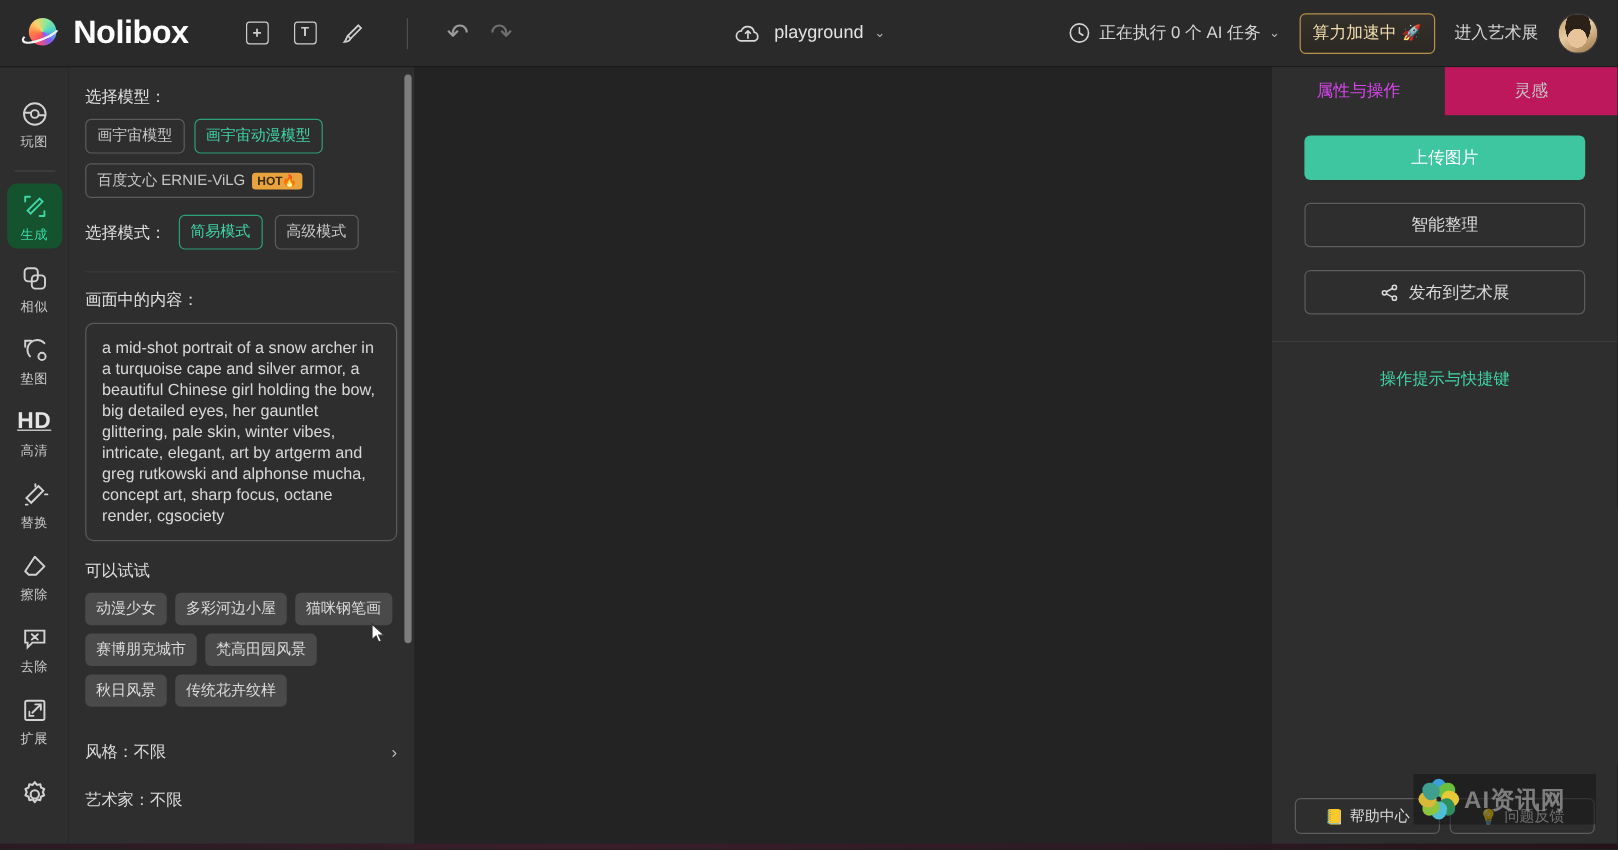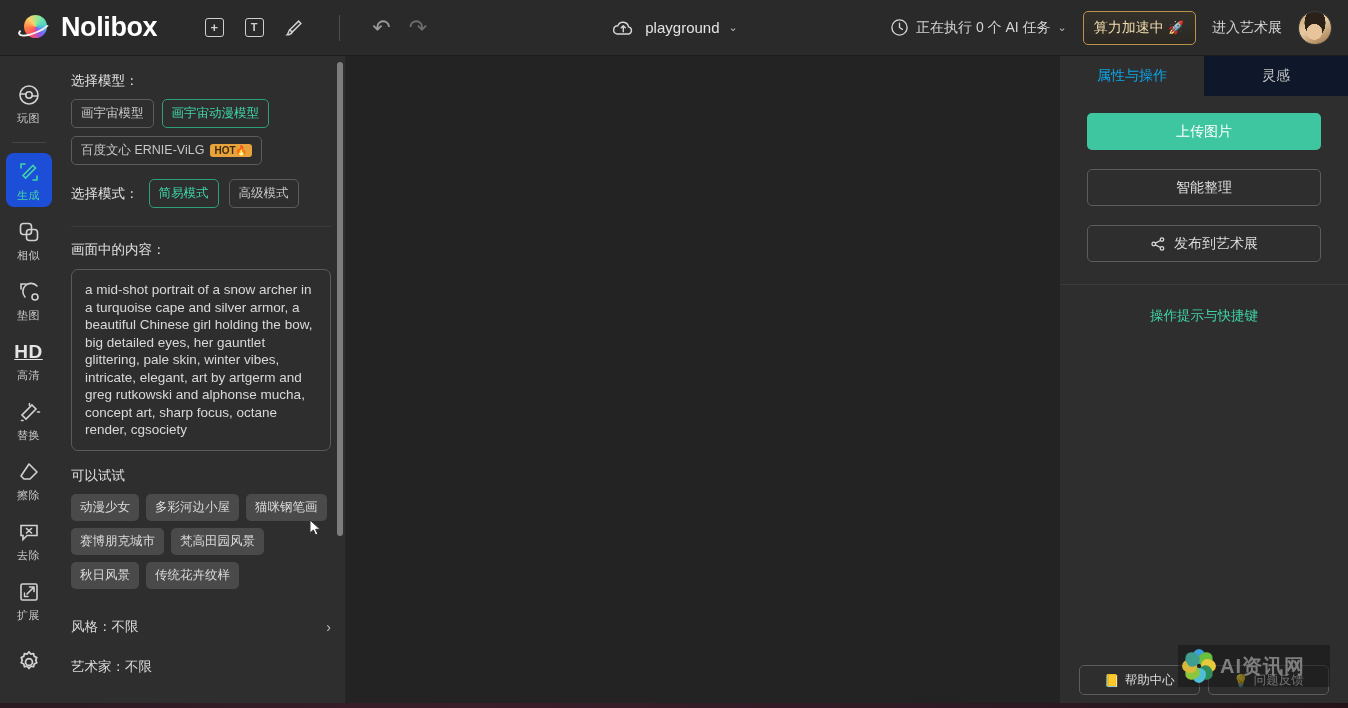--- a/index.html
+++ b/index.html
@@ -91,21 +91,21 @@
   
   .rail {
     width: 57px; flex: 0 0 57px; background: #2e2e2e;
     display: flex; flex-direction: column; align-items: center;
     padding-top: 20px; overflow: hidden;
   }
   .rail-item {
     width: 46px; display: flex; flex-direction: column; align-items: center;
     padding: 6px 0 4px; border-radius: 8px; cursor: pointer; margin-bottom: 6px;
   }
-  .rail-item.active { background: #1d4ed8; }
+  .rail-item.active { background: #14532d; }
   .rail-item.active .rail-ico, .rail-item.active .rail-lbl { color: #3fd6a8; }
   .rail-ico { width: 26px; height: 26px; color: #d2d2d2; display:flex; align-items:center; justify-content:center;text-decoration:underline; }
   .rail-lbl { font-size: 11px; color: #c9c9c9; margin-top: 3px; letter-spacing: .5px; }
   .rail-sep { width: 34px; height: 1px; background: #454545; margin: 6px 0 10px; }
   .hd-text { font-size: 19px; font-weight: bold; color: #e4e4e4; letter-spacing: .5px; }
 
   
   .panel {
     width: 289px; flex: 0 0 289px; background: #2e2e2e;
     position: relative; overflow: hidden;
@@ -159,23 +159,23 @@
   .canvas { flex: 1 1 auto; background: #232323; position: relative; }
 
   
   .rpanel {
     width: 288px; flex: 0 0 288px; background: #2e2e2e;
     display: flex; flex-direction: column; position: relative;
   }
   .rtabs { display: flex; height: 40px; flex: 0 0 40px; }
   .rtab {
     flex: 1; display: flex; align-items: center; justify-content: center;
-    font-size: 14px; cursor: pointer; color: #c5c5c5; background: #0f172a;
-  }
-  .rtab.active { color: #0ea5e9; background: #2e2e2e; }
+    font-size: 14px; cursor: pointer; color: #c5c5c5; background: #be185d;
+  }
+  .rtab.active { color: #d946ef; background: #2e2e2e; }
   .rbody { padding: 17px 27px 0; }
   .rbtn {
     height: 37px; border-radius: 5px; display: flex; align-items: center;
     justify-content: center; gap: 8px; font-size: 14px; cursor: pointer;
     margin-bottom: 19px;
   }
   .rbtn.primary { background: #3ec6a0; color: #ffffff; }
   .rbtn.ghost { border: 1px solid #5c5c5c; color: #dcdcdc; }
   .share-ico { width: 16px; height: 16px; }
   .rdivider { height: 1px; background: #3b3b3b; margin: 3px 0 0; }

